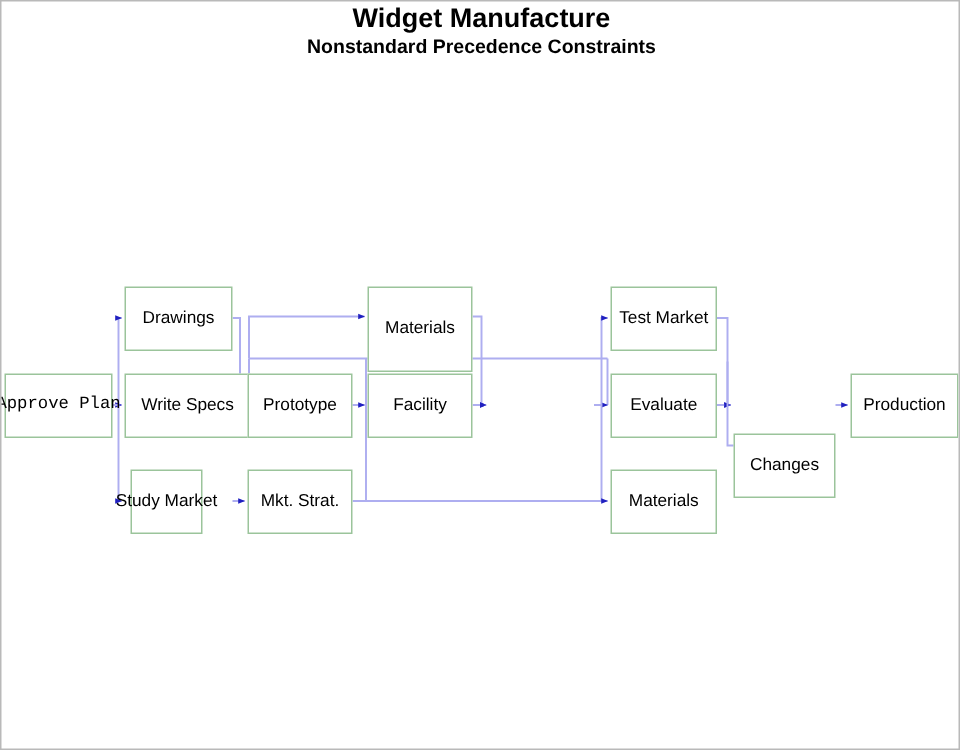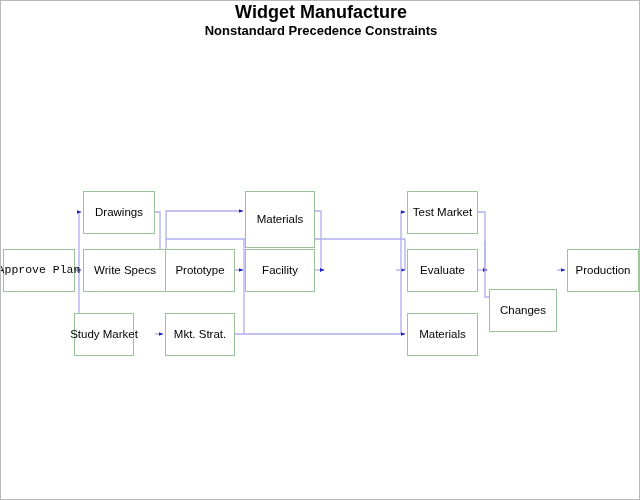--- a/index.html
+++ b/index.html
@@ -122,21 +122,21 @@
 
   <div class="node" style="left:2px;  top:248px; width:72px; height:43px;font-family:Liberation Mono, monospace;">
     <span>Approve Plan</span>
   </div>
   <div class="node" style="left:82px; top:190px; width:72px; height:43px;">
     <span>Drawings</span>
   </div>
   <div class="node" style="left:82px; top:248px; width:84px; height:43px;">
     <span>Write Specs</span>
   </div>
-  <div class="node" style="left:73px; top:312px; width:60px; height:43px;">
+  <div class="node" style="left:86px; top:312px; width:48px; height:43px;">
     <span>Study Market</span>
   </div>
   <div class="node" style="left:164px; top:248px; width:70px; height:43px;">
     <span>Prototype</span>
   </div>
   <div class="node" style="left:164px; top:312px; width:70px; height:43px;">
     <span>Mkt. Strat.</span>
   </div>
   <div class="node" style="left:244px; top:190px; width:70px; height:57px;">
     <span>Materials</span>

